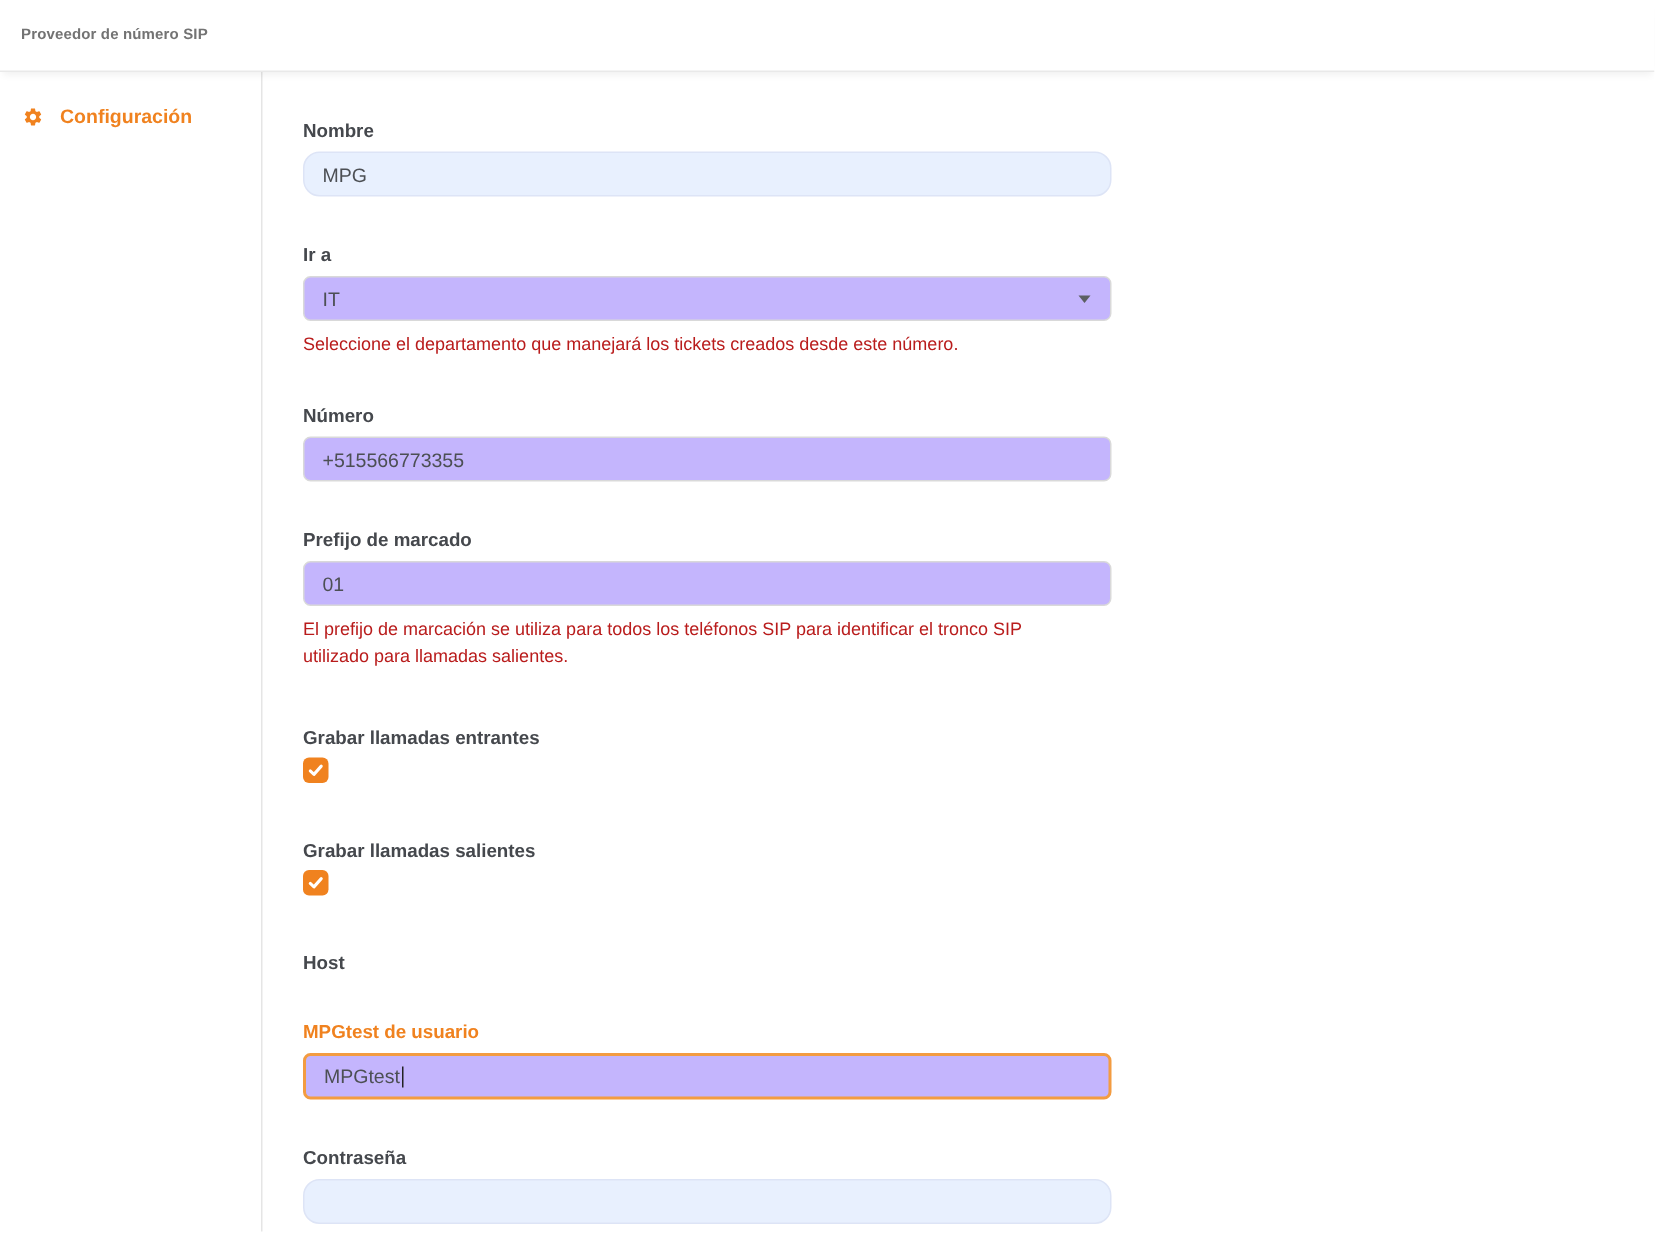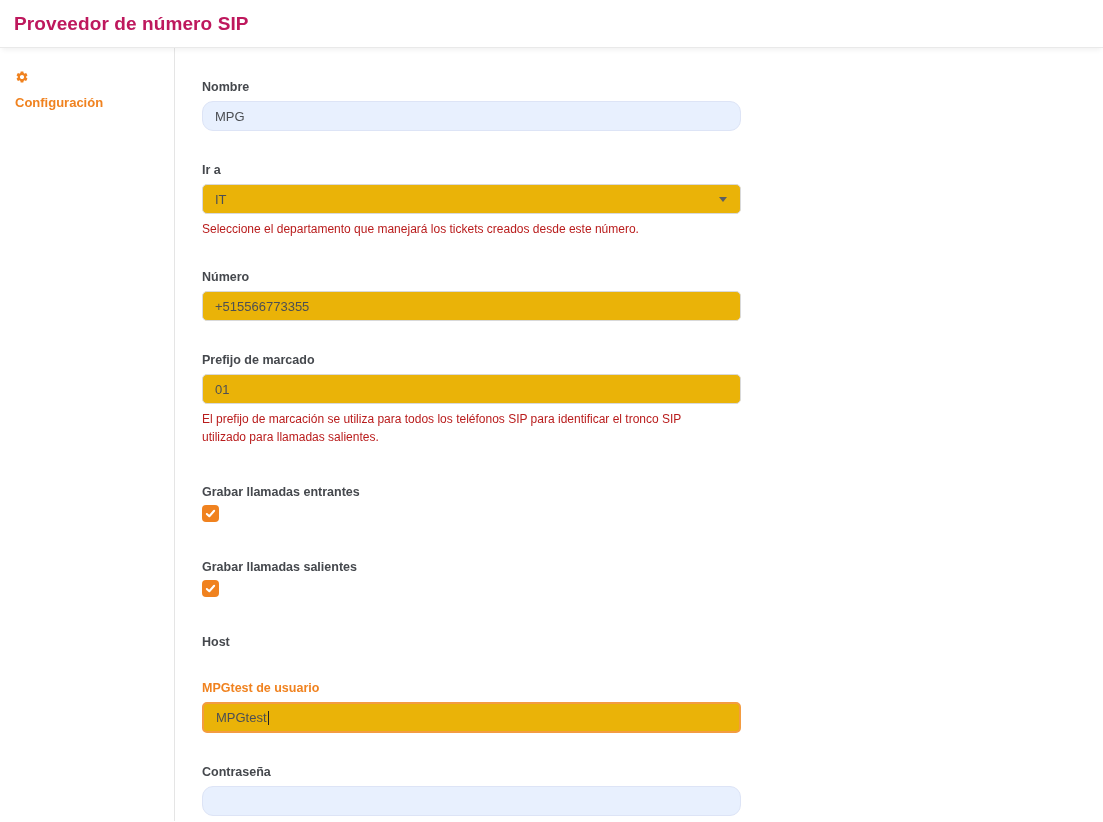--- a/index.html
+++ b/index.html
@@ -18,42 +18,41 @@
     background: #fff;
     border-bottom: 1px solid #e9e9e9;
     box-shadow: 0 4px 5px -2px rgba(0,0,0,0.06);
     display: flex;
     align-items: center;
     padding: 0 14px;
     position: relative;
     z-index: 2;
   }
   .page-title {
-    font-size: 19px;
+    font-size: 10px;
     font-weight: bold;
-    color: #be185d;
+    color: #737373;
     letter-spacing: 0.1px;
   }
 
   
   .layout { display: flex; height: 773px; }
 
   .sidebar {
     width: 175px;
     flex: 0 0 175px;
     border-right: 1px solid #e5e5e5;
     padding-top: 22px;
   }
   .sidebar-item {
     display: flex;
-    align-items: flex-start;
+    align-items: flex-end;
     gap: 11px;
     padding: 0 15px;
     cursor: pointer;
-    flex-direction: column;
   }
   .sidebar-item .icon { width: 14px; height: 14px; display: inline-flex; }
   .sidebar-item .icon svg { width: 14px; height: 14px; }
   .sidebar-item-label {
     font-size: 13px;
     font-weight: bold;
     color: #f0821f;
   }
 
   .main { padding: 32px 0 0 27px; }
@@ -75,21 +74,21 @@
 
   .text-input, .fake-input {
     width: 100%;
     height: 30px;
     border: 1px solid #d9d9d9;
     border-radius: 5px;
     padding: 0 12px;
     font-family: "Liberation Sans", sans-serif;
     font-size: 13px;
     color: #4c4f54;
-    background: #eab308;
+    background: #c4b5fd;
     outline: none;
     display: block;
   }
   .fake-input { display: flex; align-items: center; }
 
   .autofill { background: #e8f0fe !important; border-color: #dde4f6 !important; border-radius: 11px; }
 
   .focused-input {
     border: 2px solid #f39c41 !important;
     height: 31px;

